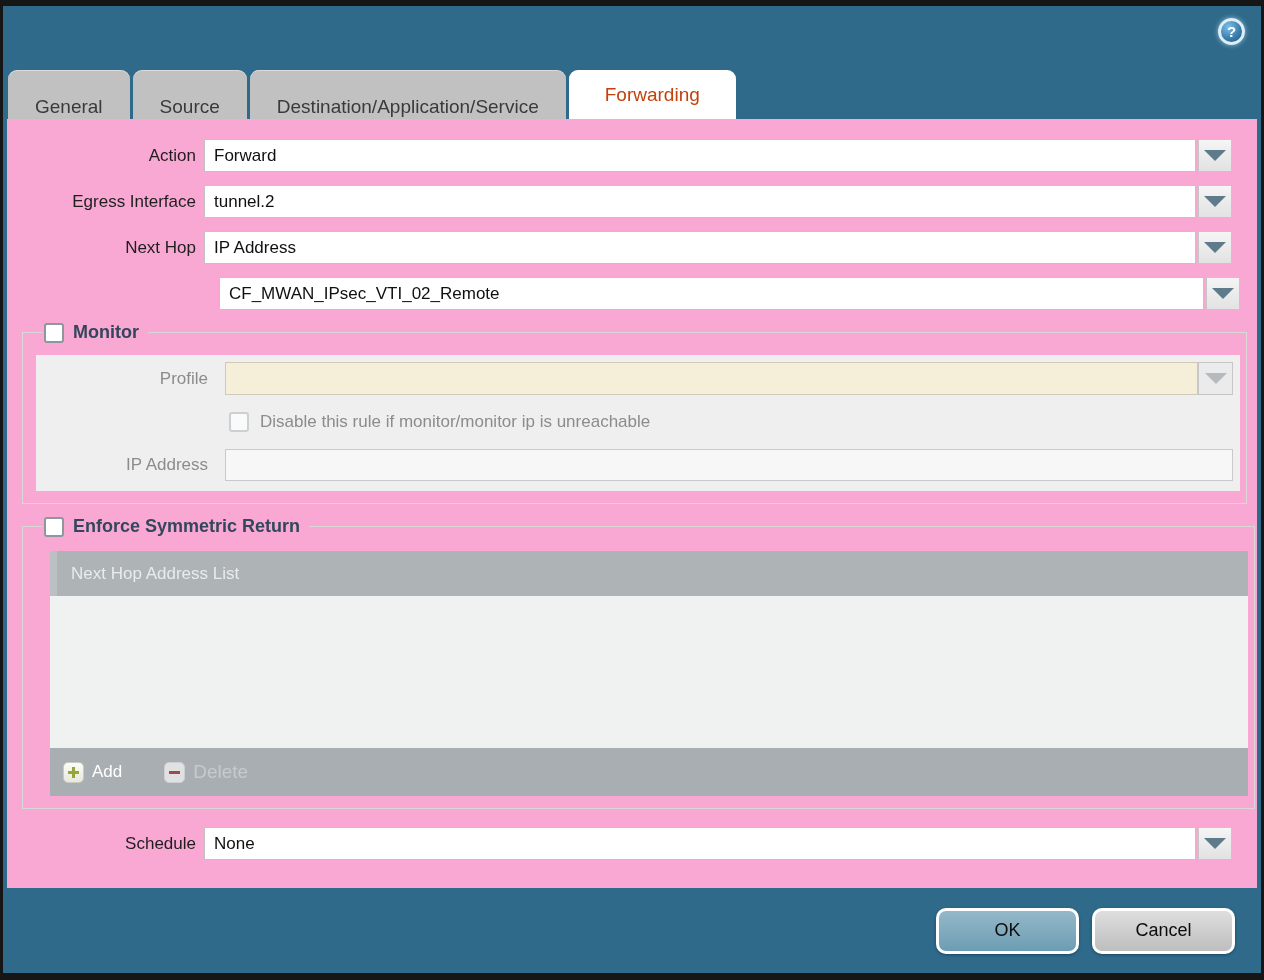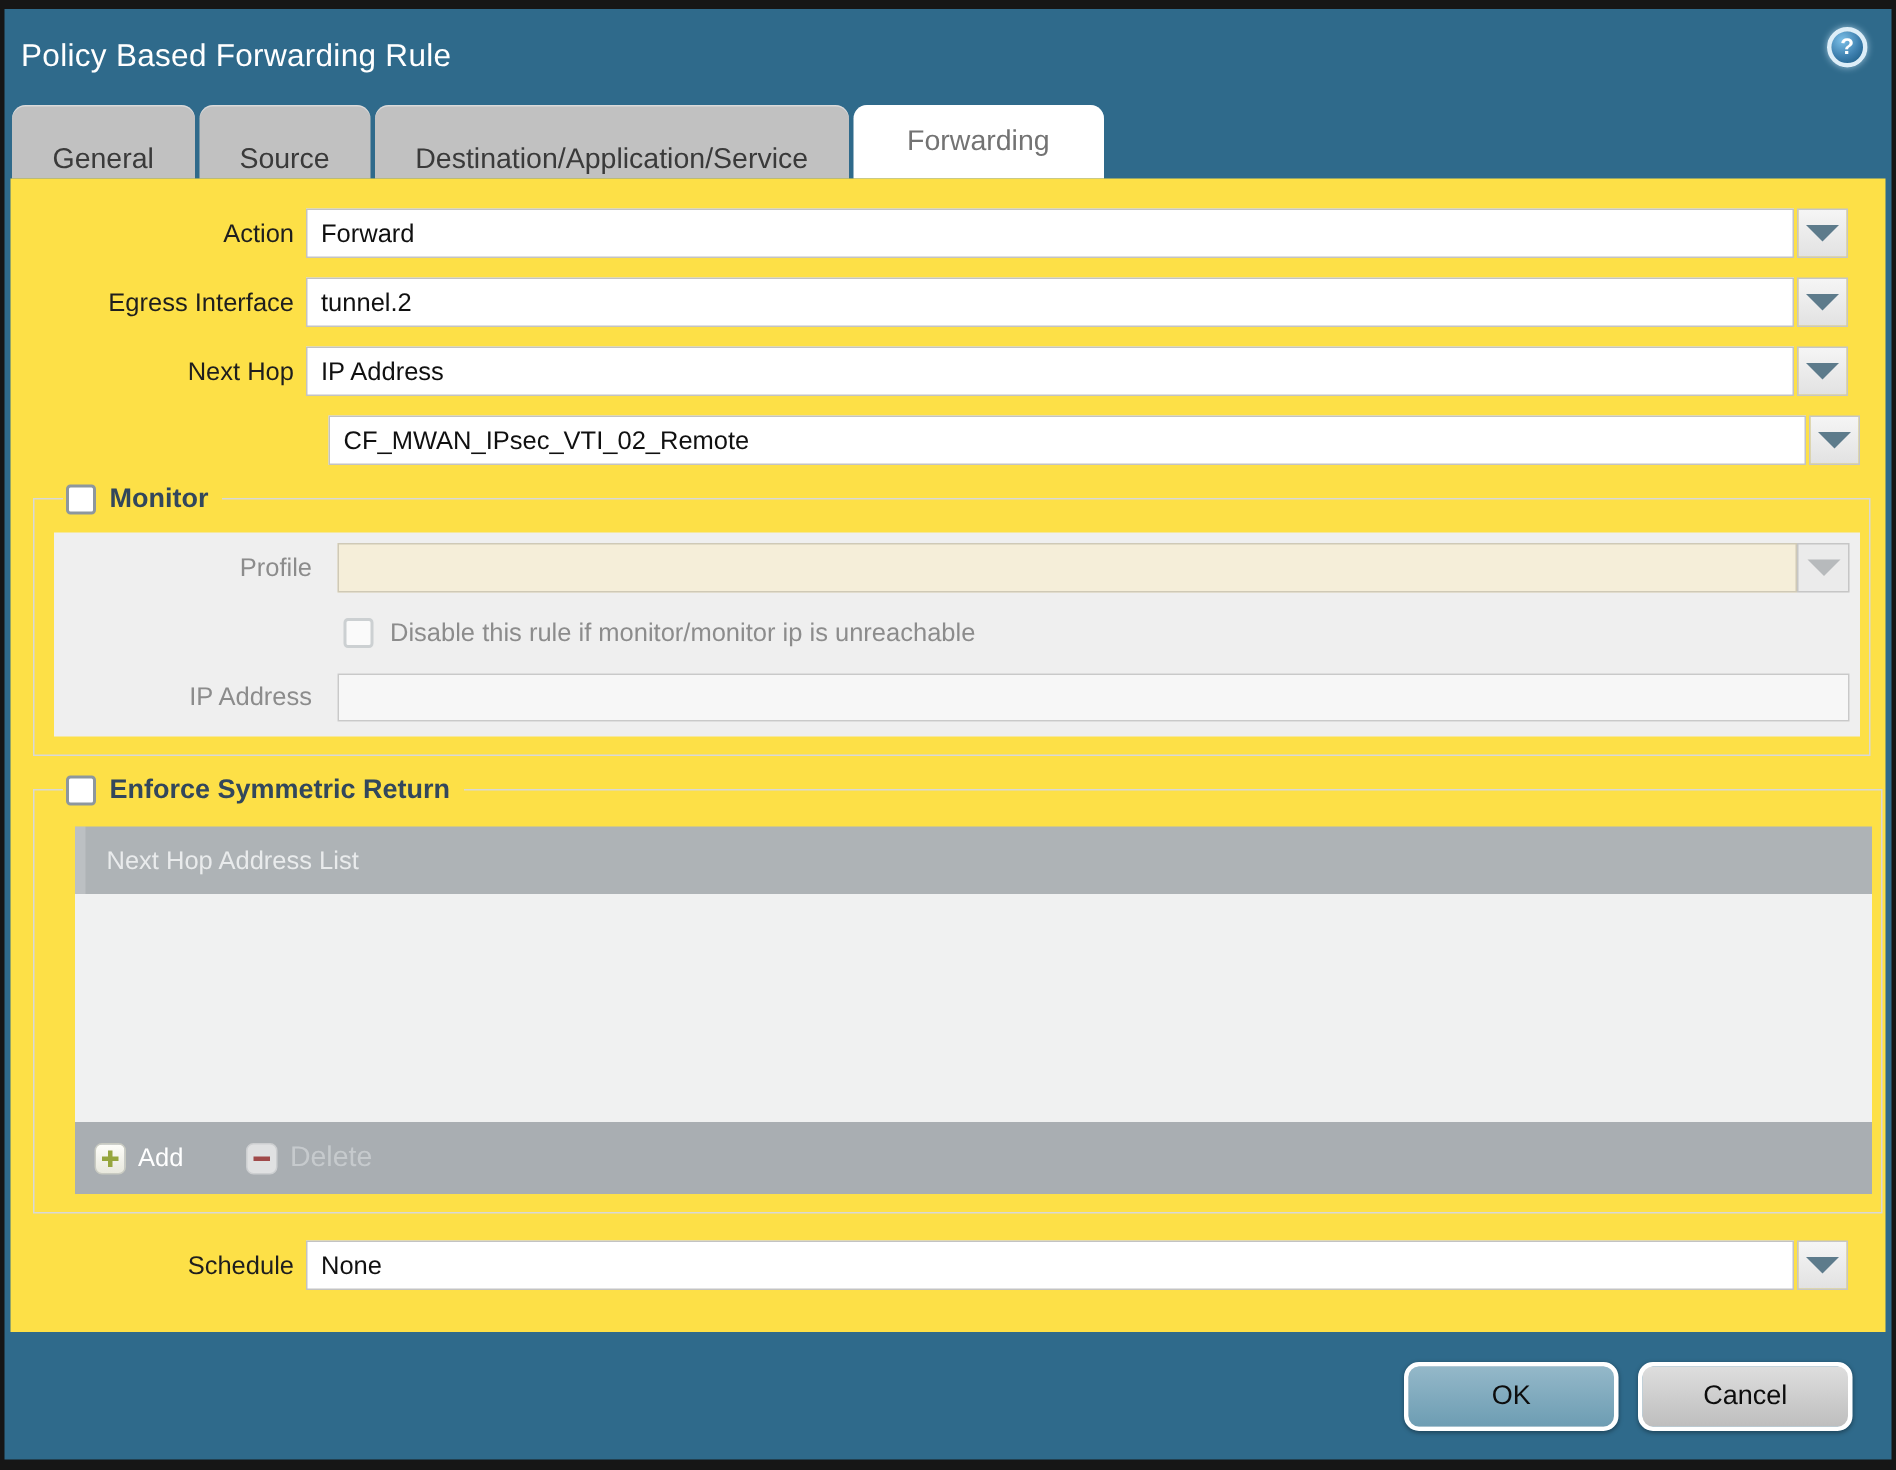--- a/index.html
+++ b/index.html
@@ -43,26 +43,26 @@
     color: #3a3a3a;
     font-size: 19px;
     height: 49px; line-height: 49px;
     padding: 12px 27px;
     border-radius: 9px 9px 0 0;
     box-shadow: inset 0 1px 0 rgba(255,255,255,0.4);
     cursor: pointer; white-space: nowrap;
   }
   .tab.active {
     background: #ffffff;
-    color: #737373;
+    color: #c2410c;
     padding: 0 36px;
   }
   
   .content {
-    background: #fde047;
+    background: #f9a8d4;
     margin: 0 4px;
     height: 769px;
     padding-top: 20px;
     overflow: hidden;
   }
   .form-row { display: flex; align-items: flex-start; }
   .form-row + .form-row { margin-top: 13px; }
   .form-label {
     width: 197px; text-align: right; padding-right: 8px;
     font-size: 17px; color: #1e1e1e; line-height: 33px; white-space: nowrap;
@@ -184,21 +184,20 @@
   }
   .btn.ok { background: linear-gradient(#94b8c9, #6d9db3); }
   .btn.cancel { background: linear-gradient(#dedede, #bebebe); }
 </style>
 </head>
 <body>
 
 <div class="frame">
 
   <div class="titlebar">
-    <span class="title">Policy Based Forwarding Rule</span>
     <span class="help">
       <span class="qmark">?</span>
     </span>
   </div>
 
   <div class="tabs">
     <div class="tab">General</div>
     <div class="tab">Source</div>
     <div class="tab">Destination/Application/Service</div>
     <div class="tab active">Forwarding</div>

